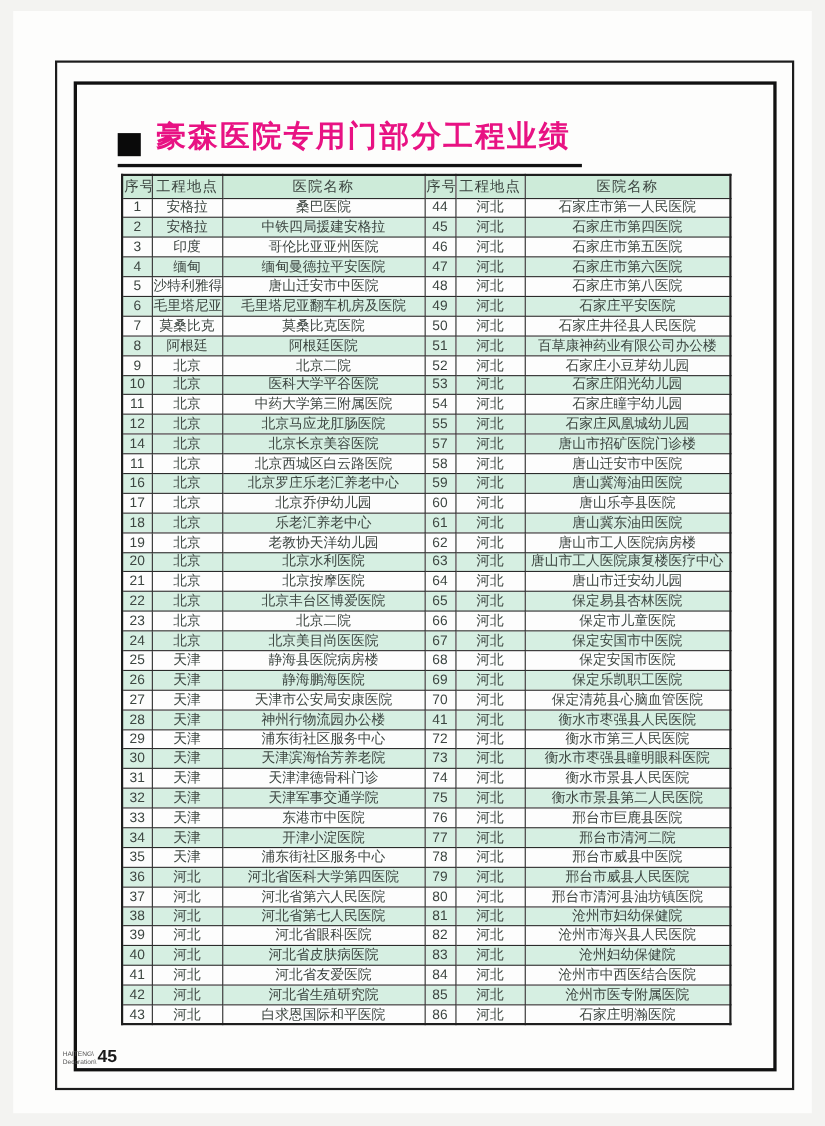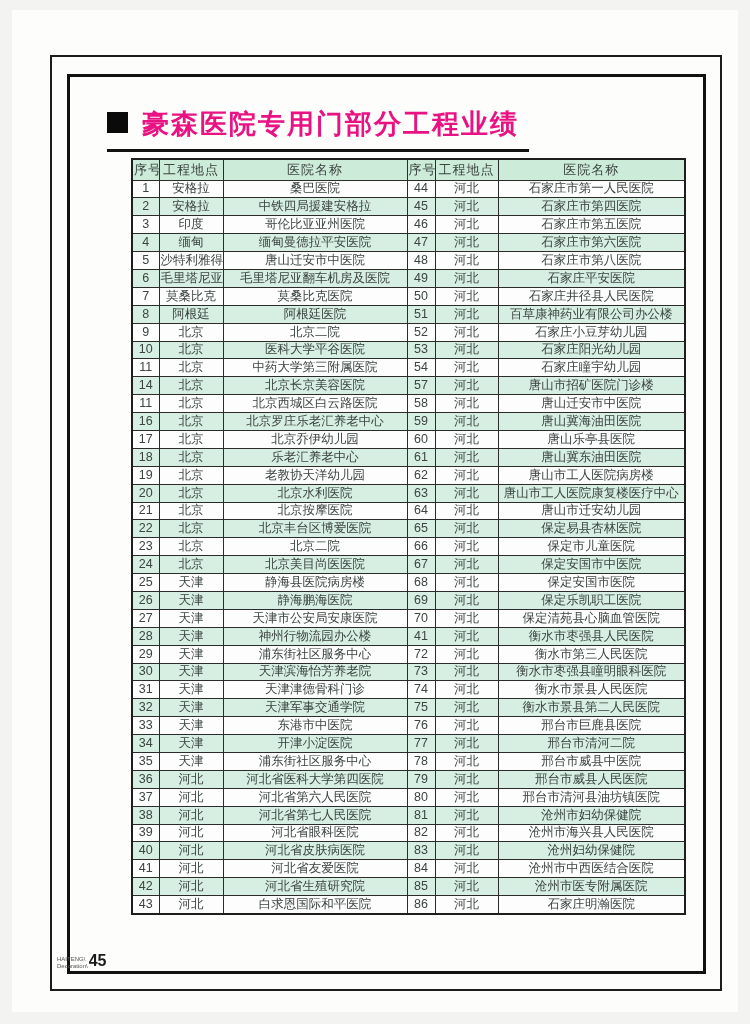--- a/index.html
+++ b/index.html
@@ -23,38 +23,38 @@
     border: 2px solid #1c1c1c;
     background: #fdfdfc;
   }
   .inner-border {
     position: absolute; left: 55px; top: 64px; width: 639px; height: 900px;
     border: 3px solid #111;
     background: #fdfdfc;
   }
   .title-wrap {
     position: absolute; left: 95px; top: 96px;
-    display: flex; align-items: flex-start;
+    display: flex; align-items: flex-end;
     border-bottom: 3px solid #111;
     padding: 0 10px 7px 0;
   }
   .title-bullet {
     width: 21px; height: 21px; background: #0a0a0a;
     margin-right: 14px; margin-top: 6px;
     display: inline-block;
   }
   .title-text {
     color: #e81283;
     font-size: 27px;
     font-weight: bold;
     letter-spacing: 2px;
     white-space: nowrap;
   }
   table.results {
-    position: absolute; left: 119px; top: 148px;
+    position: absolute; left: 98px; top: 148px;
     width: 553px;
     border-collapse: collapse;
     table-layout: fixed;
     font-size: 12.5px;
     color: #3c4540;
   }
   table.results th, table.results td {
     border: 1px solid #2b2b2b;
     text-align: center;
     vertical-align: middle;
@@ -204,20 +204,28 @@
           </tr>
           <tr class="white">
             <td>11</td>
             <td>北京</td>
             <td>中药大学第三附属医院</td>
             <td>54</td>
             <td>河北</td>
             <td>石家庄瞳宇幼儿园</td>
           </tr>
           <tr class="green">
+            <td>12</td>
+            <td>北京</td>
+            <td>北京马应龙肛肠医院</td>
+            <td>55</td>
+            <td>河北</td>
+            <td>石家庄凤凰城幼儿园</td>
+          </tr>
+          <tr class="green">
             <td>14</td>
             <td>北京</td>
             <td>北京长京美容医院</td>
             <td>57</td>
             <td>河北</td>
             <td>唐山市招矿医院门诊楼</td>
           </tr>
           <tr class="white">
             <td>11</td>
             <td>北京</td>

